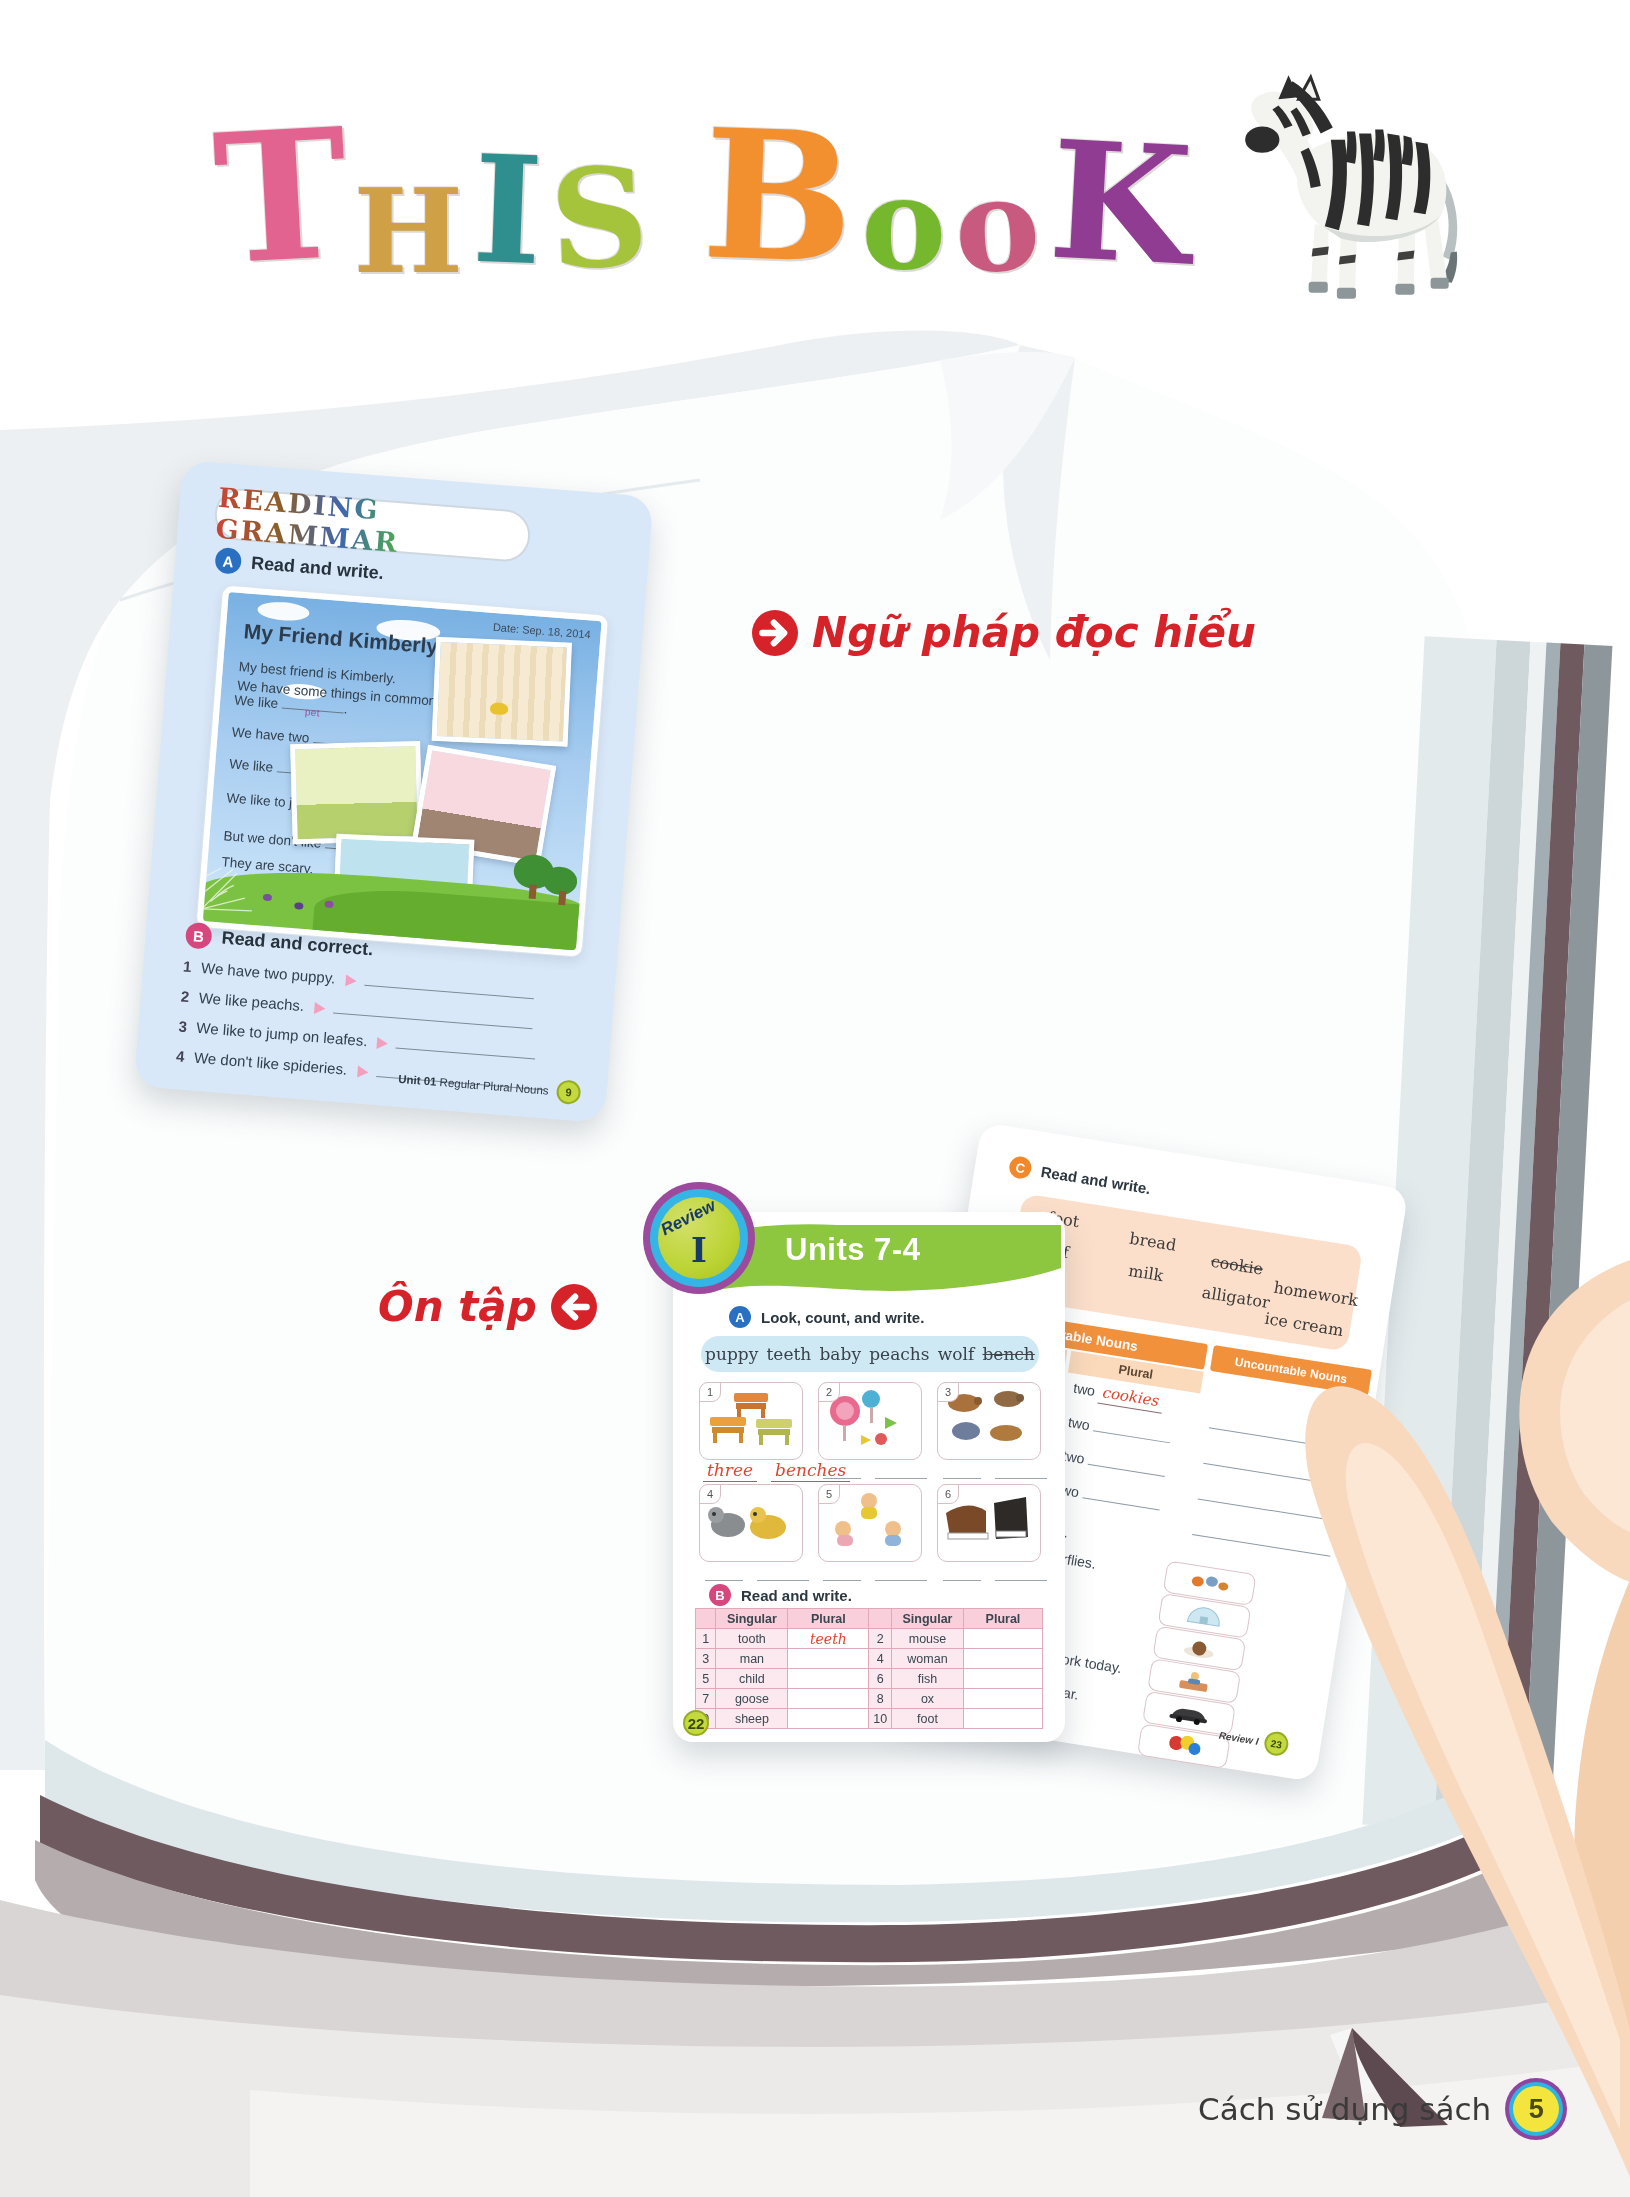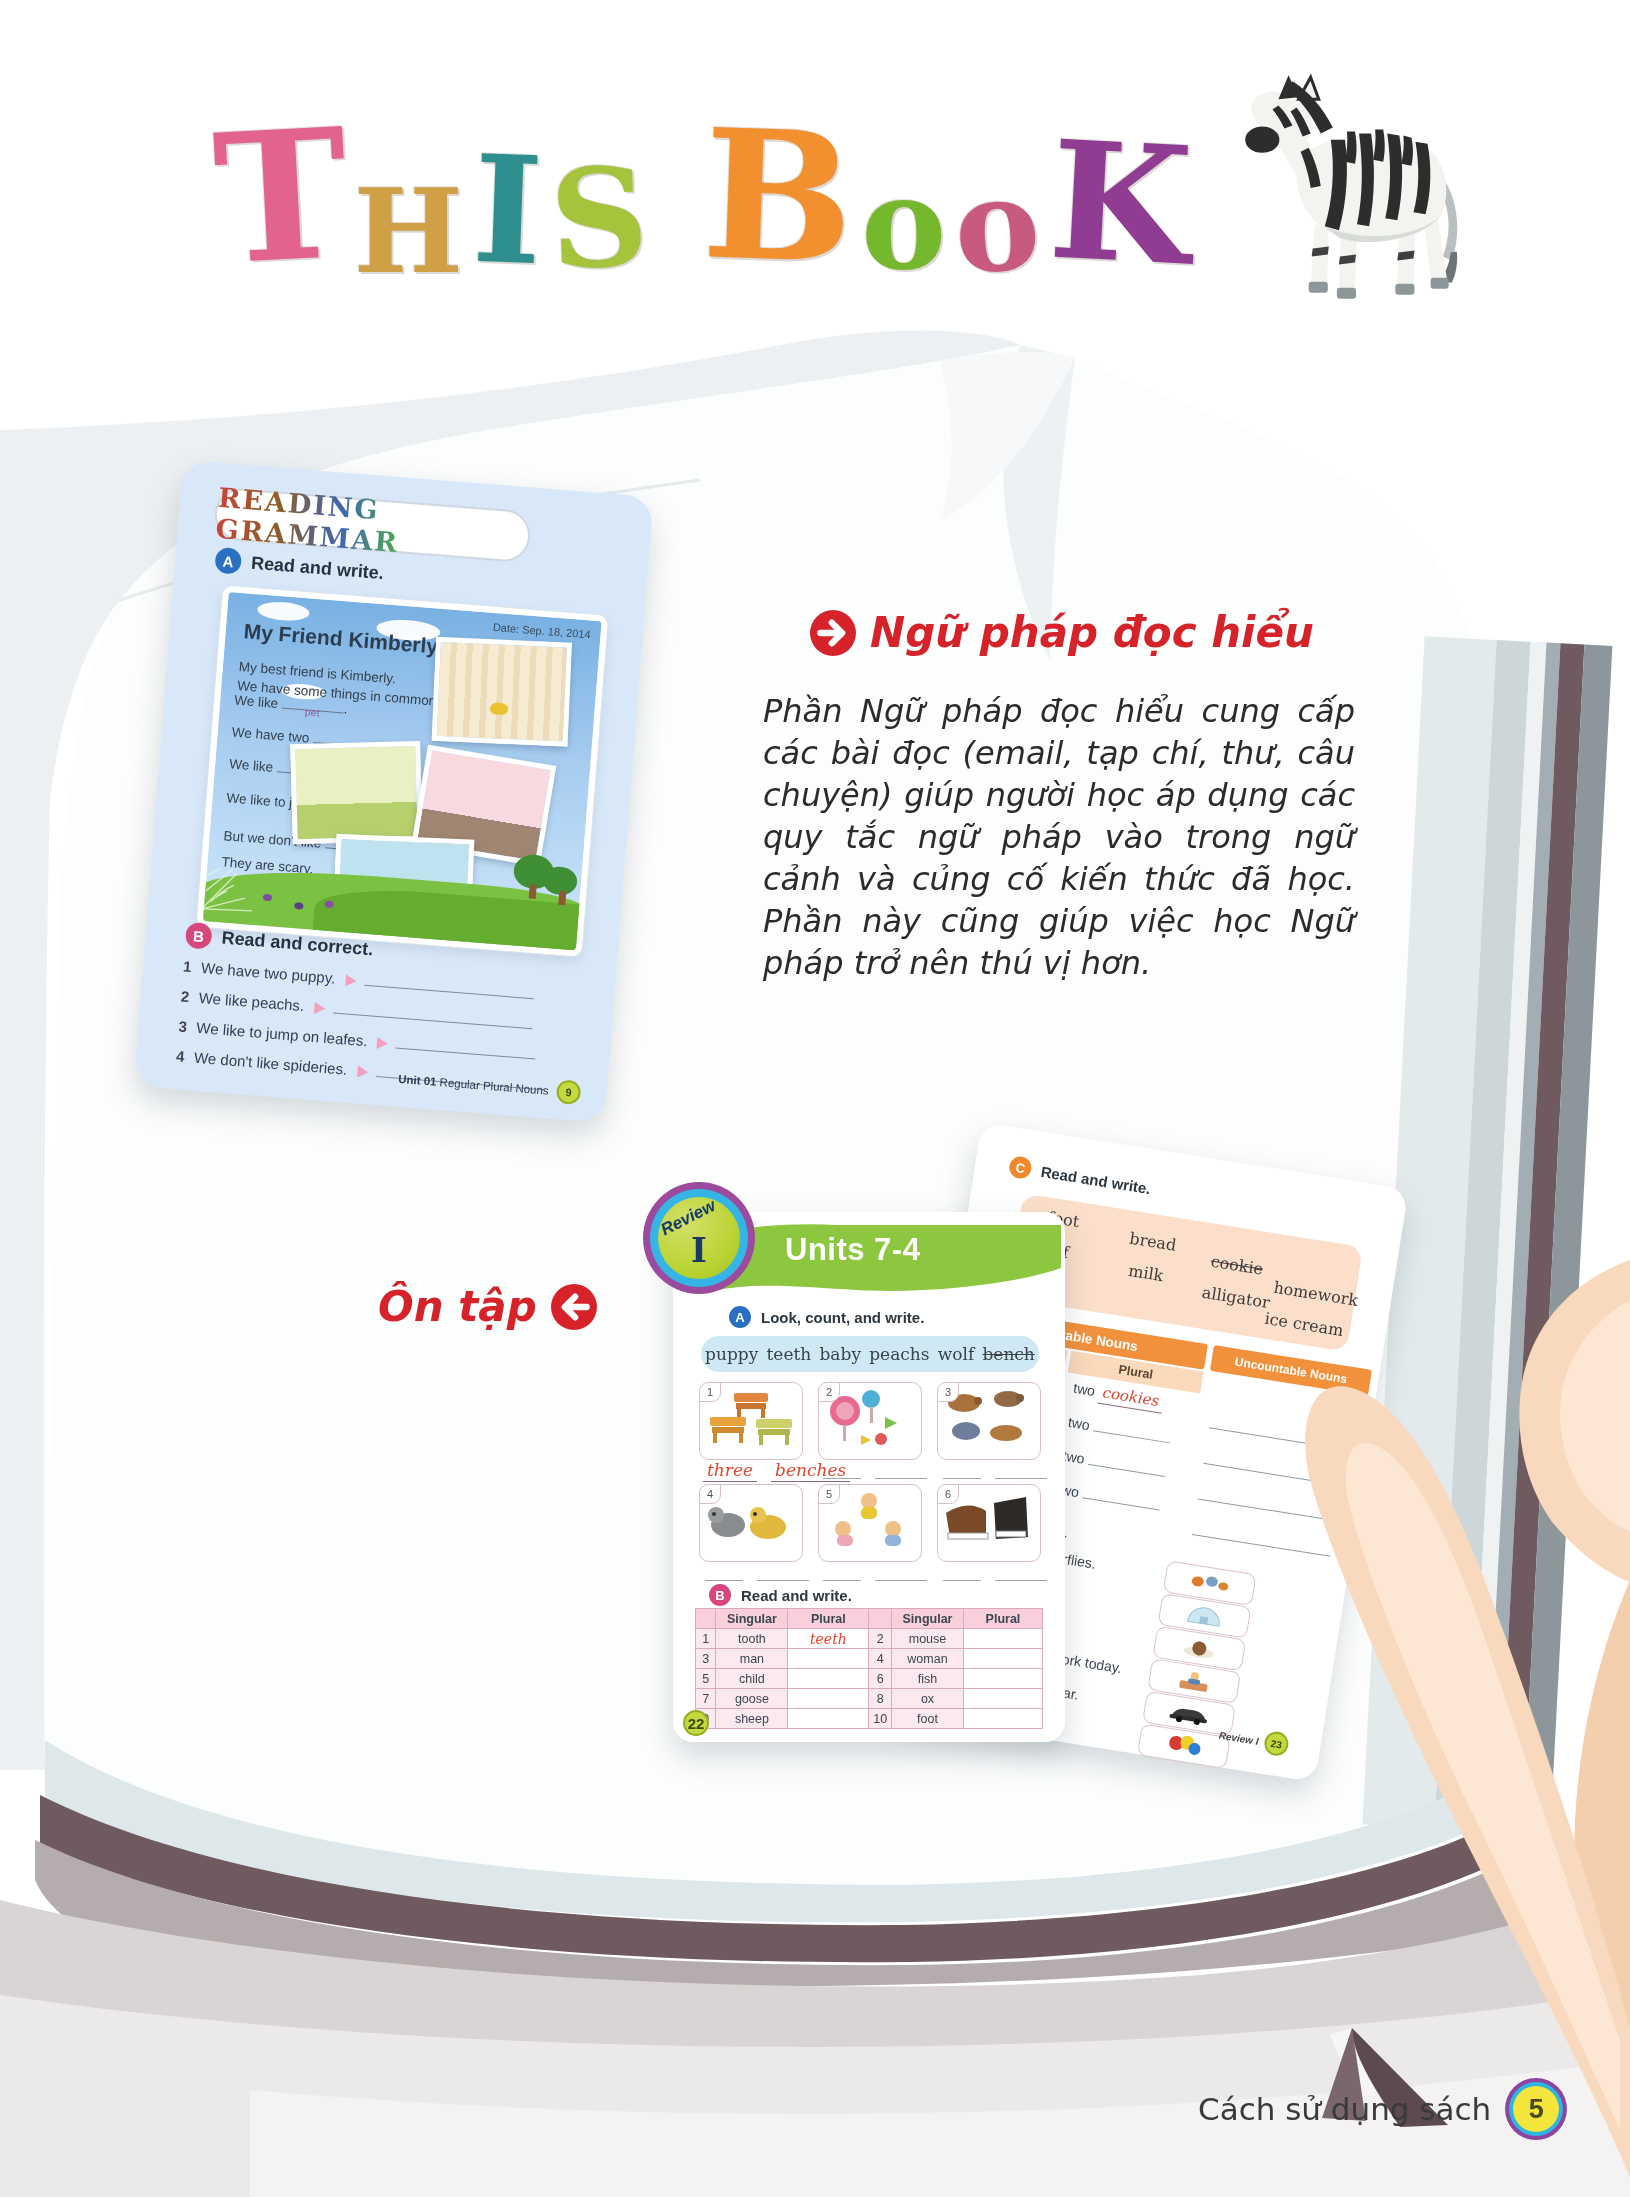--- a/index.html
+++ b/index.html
@@ -338,28 +338,27 @@
         <span class="rc-line" style="width:168px"></span>
     </div>
 
     <div class="rg-footer">
       <span><b>Unit 01</b>
         <span>Regular Plural Nouns</span></span>
       <span class="lime-circle" style="width:20px;height:20px;font-size:11px">9</span>
     </div>
   </div>
 
-  <div class="viet-head" style="left:810px;top:608px;">
+  <div class="viet-head" style="left:752px;top:608px;">
     <svg class="red-badge" viewBox="0 0 40 40">
       <circle cx="20" cy="20" r="20" fill="#d6232a"></circle>
       <path d="M9,20 L27,20 M19,11 L28,20 L19,29" stroke="#fff" stroke-width="5.5" fill="none" stroke-linecap="round" stroke-linejoin="round"></path>
     </svg>
     <span class="txt">Ngữ pháp đọc hiểu</span>
   </div>
-  <div class="viet-body" style="left:763px;top:690px;width:592px;" id="sec1-body">Phần Ngữ pháp đọc hiểu cung cấp các bài đọc (email, tạp chí, thư, câu chuyện) giúp người học áp dụng các quy tắc ngữ pháp vào trong ngữ cảnh và củng cố kiến thức đã học. Phần này cũng giúp việc học Ngữ pháp trở nên thú vị hơn.</div>
 
   <div class="viet-head" style="left:378px;top:1282px;">
     <span class="txt">Ôn tập</span>
     <svg class="red-badge" viewBox="0 0 40 40">
       <circle cx="20" cy="20" r="20" fill="#d6232a"></circle>
       <path d="M31,20 L13,20 M21,11 L12,20 L21,29" stroke="#fff" stroke-width="5.5" fill="none" stroke-linecap="round" stroke-linejoin="round"></path>
     </svg>
   </div>
 
   <div class="c-card shadowed">

